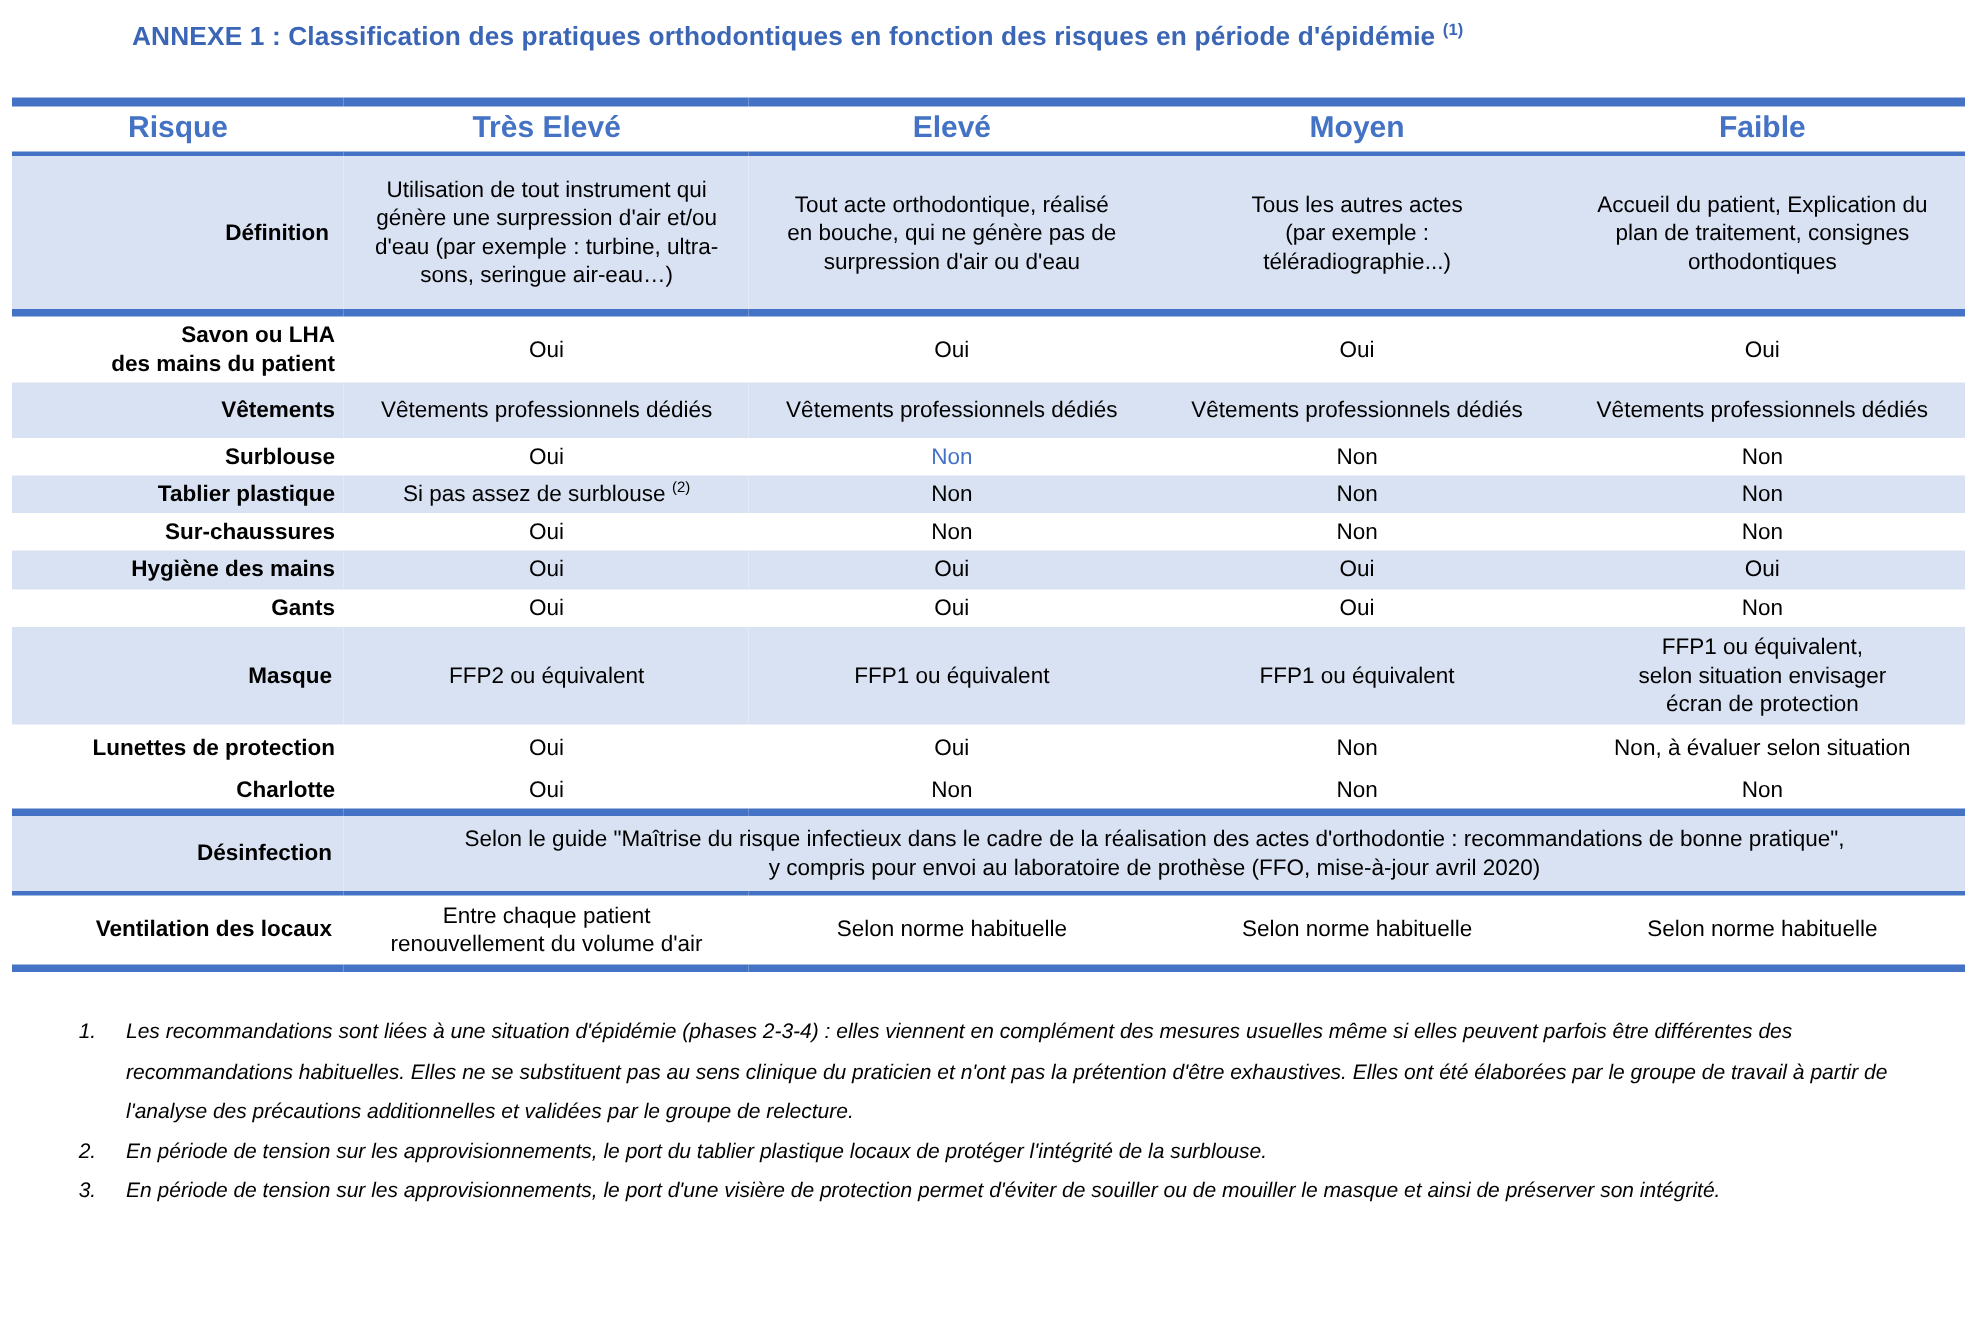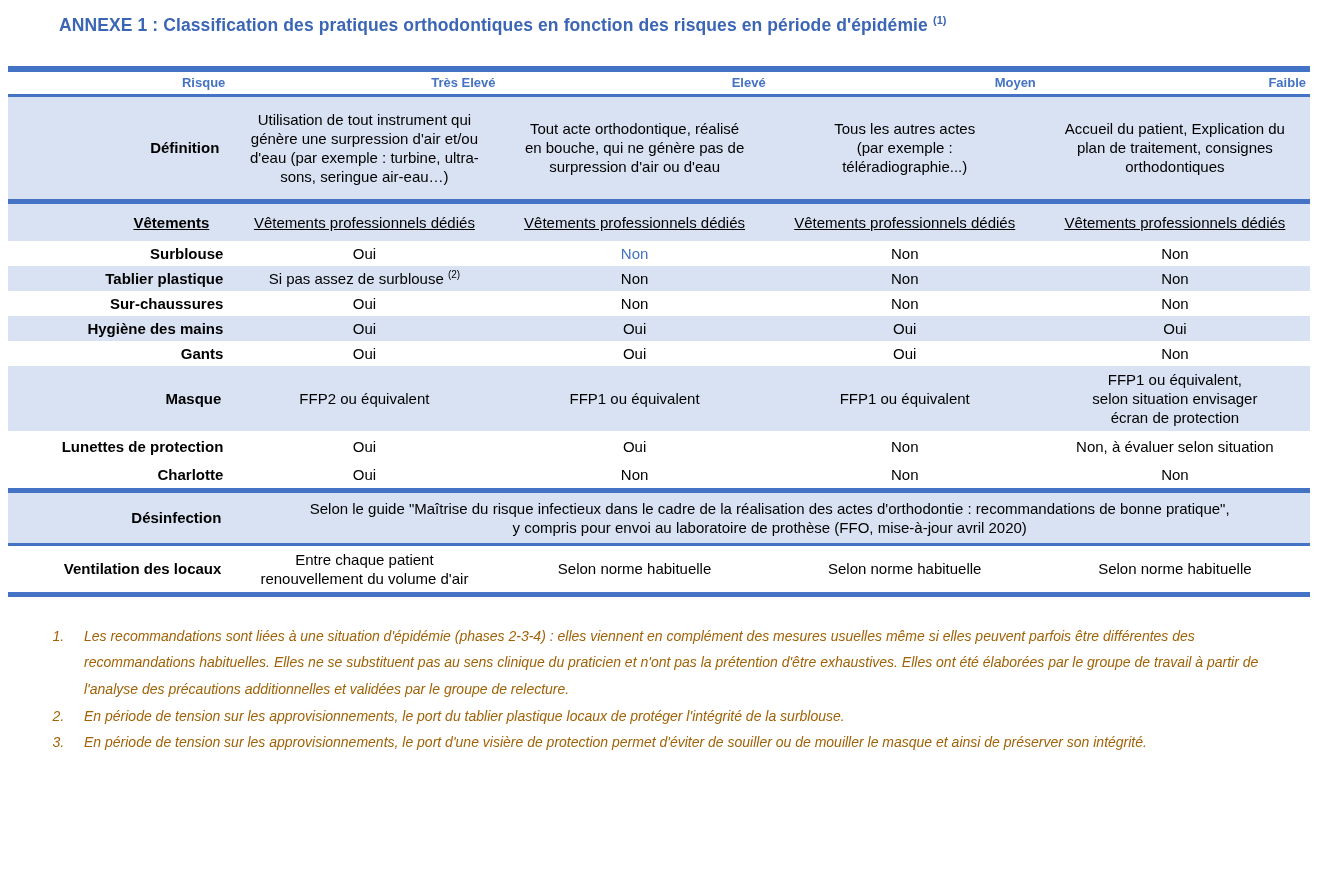--- a/index.html
+++ b/index.html
@@ -6,76 +6,76 @@
   html, body {
     margin: 0; padding: 0;
     width: 1318px; height: 896px;
     background: #ffffff;
     font-family: "Liberation Sans", sans-serif;
     color: #000;
   }
   .page { width: 1318px; height: 896px; overflow: hidden; }
 
   h1.doc-title {
-    margin: 14px 20px 0 59px;
+    margin: 14px 20px 0 88px;
     font-size: 17.5px;
     font-weight: bold;
     color: #3B66B5;
     letter-spacing: 0.1px;
   }
   h1.doc-title sup { font-size: 11px; font-weight: bold; }
 
   table.risk-table {
     border-collapse: collapse;
     table-layout: fixed;
     width: 1302px;
     margin: 30px 8px 0 8px;
     border-top: 6px solid #4472C4;
   }
   thead tr { border-bottom: 3px solid #4472C4; }
   th {
     color: #4472C4;
-    font-size: 13px;
+    font-size: 20px;
     font-weight: bold;
-    text-align: right;
+    text-align: center;
     padding: 3px 4px 4px 4px;
   }
   td {
     font-size: 15px;
     text-align: center;
     vertical-align: middle;
     padding: 3px 6px;
     line-height: 1.27;
   }
   td .cell-text { white-space: pre-line; }
   td.label-cell { font-weight: bold; text-align: right; }
   td sup { font-size: 10px; }
 
   tr.shaded { background: #D9E2F2; }
   tr.bb-thick { border-bottom: 5px solid #4472C4; }
   tr.bb-med   { border-bottom: 3px solid #4472C4; }
 
   tr.r-definition td   { padding: 13px 10px; }
   tr.r-protections td  { padding: 5px 6px; }
-  tr.r-vetements td    { padding: 9px 20px; text-decoration: underline; }
+  tr.r-vetements td    { padding: 9px 6px; }
   tr.r-masque td       { padding: 4px 8px; }
   tr.r-lunettes td     { padding: 6px 6px; }
   tr.r-desinfection td { padding: 6px 8px; }
   tr.r-ventilation td  { padding: 4px 8px; }
 
   .blue-text { color: #4472C4; }
 
   ol.footnotes {
     margin: 26px 30px 0 46px;
     padding-left: 22px;
     width: 1250px;
     font-style: italic;
     font-size: 14px;
     line-height: 1.9;
-    color: #a16207;
+    color: #000000;
   }
   ol.footnotes li { padding-left: 16px; }
 </style>
 </head>
 <body>
 
 <div class="page">
 
   <h1 class="doc-title"><span>ANNEXE 1 : Classification des pratiques orthodontiques en fonction des risques en période d'épidémie</span> <sup>(1)</sup></h1>
 
@@ -106,20 +106,28 @@
           <td><span class="cell-text">Tout acte orthodontique, réalisé
 en bouche, qui ne génère pas de
 surpression d'air ou d'eau</span></td>
           <td><span class="cell-text">Tous les autres actes
 (par exemple :
 téléradiographie...)</span></td>
           <td><span class="cell-text">Accueil du patient, Explication du
 plan de traitement, consignes
 orthodontiques</span></td>
         </tr>
+        <tr>
+          <td class="label-cell"><span class="cell-text">Savon ou LHA
+des mains du patient</span></td>
+          <td><span class="cell-text">Oui</span></td>
+          <td><span class="cell-text">Oui</span></td>
+          <td><span class="cell-text">Oui</span></td>
+          <td><span class="cell-text">Oui</span></td>
+        </tr>
         <tr class="shaded r-vetements">
           <td class="label-cell"><span class="cell-text">Vêtements</span></td>
           <td><span class="cell-text">Vêtements professionnels dédiés</span></td>
           <td><span class="cell-text">Vêtements professionnels dédiés</span></td>
           <td><span class="cell-text">Vêtements professionnels dédiés</span></td>
           <td><span class="cell-text">Vêtements professionnels dédiés</span></td>
         </tr>
         <tr>
           <td class="label-cell"><span class="cell-text">Surblouse</span></td>
           <td><span class="cell-text">Oui</span></td>

